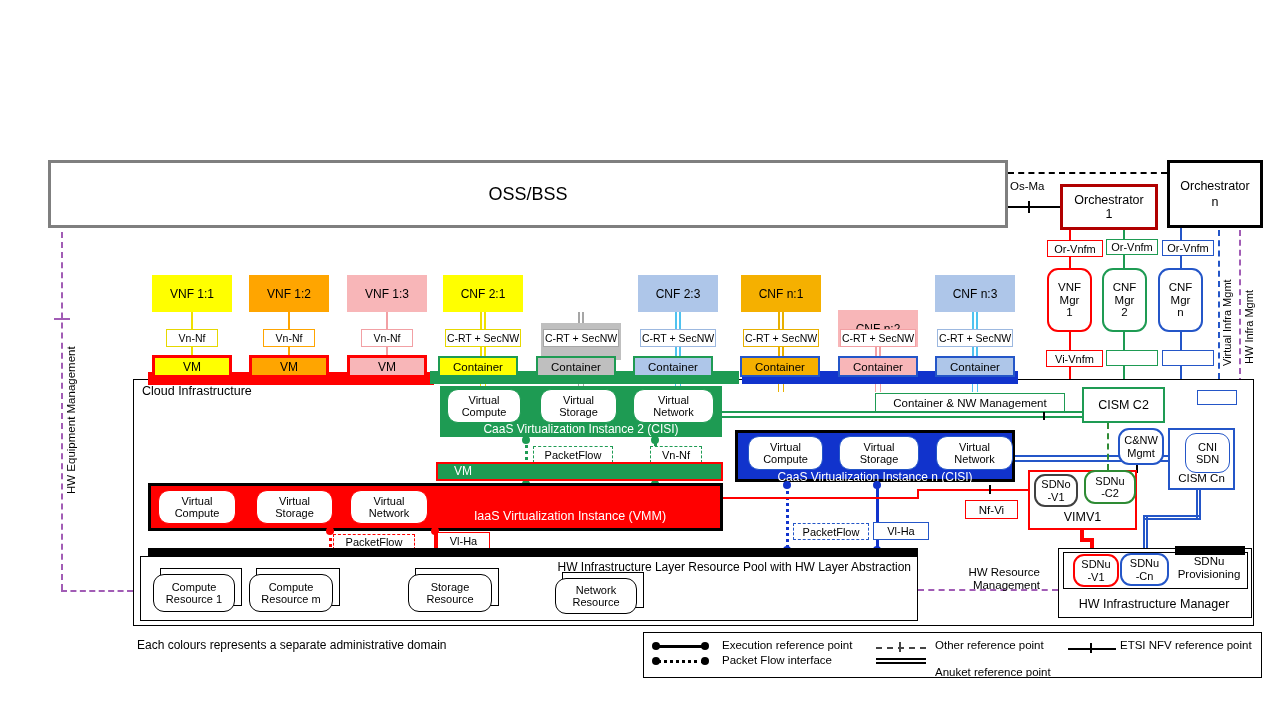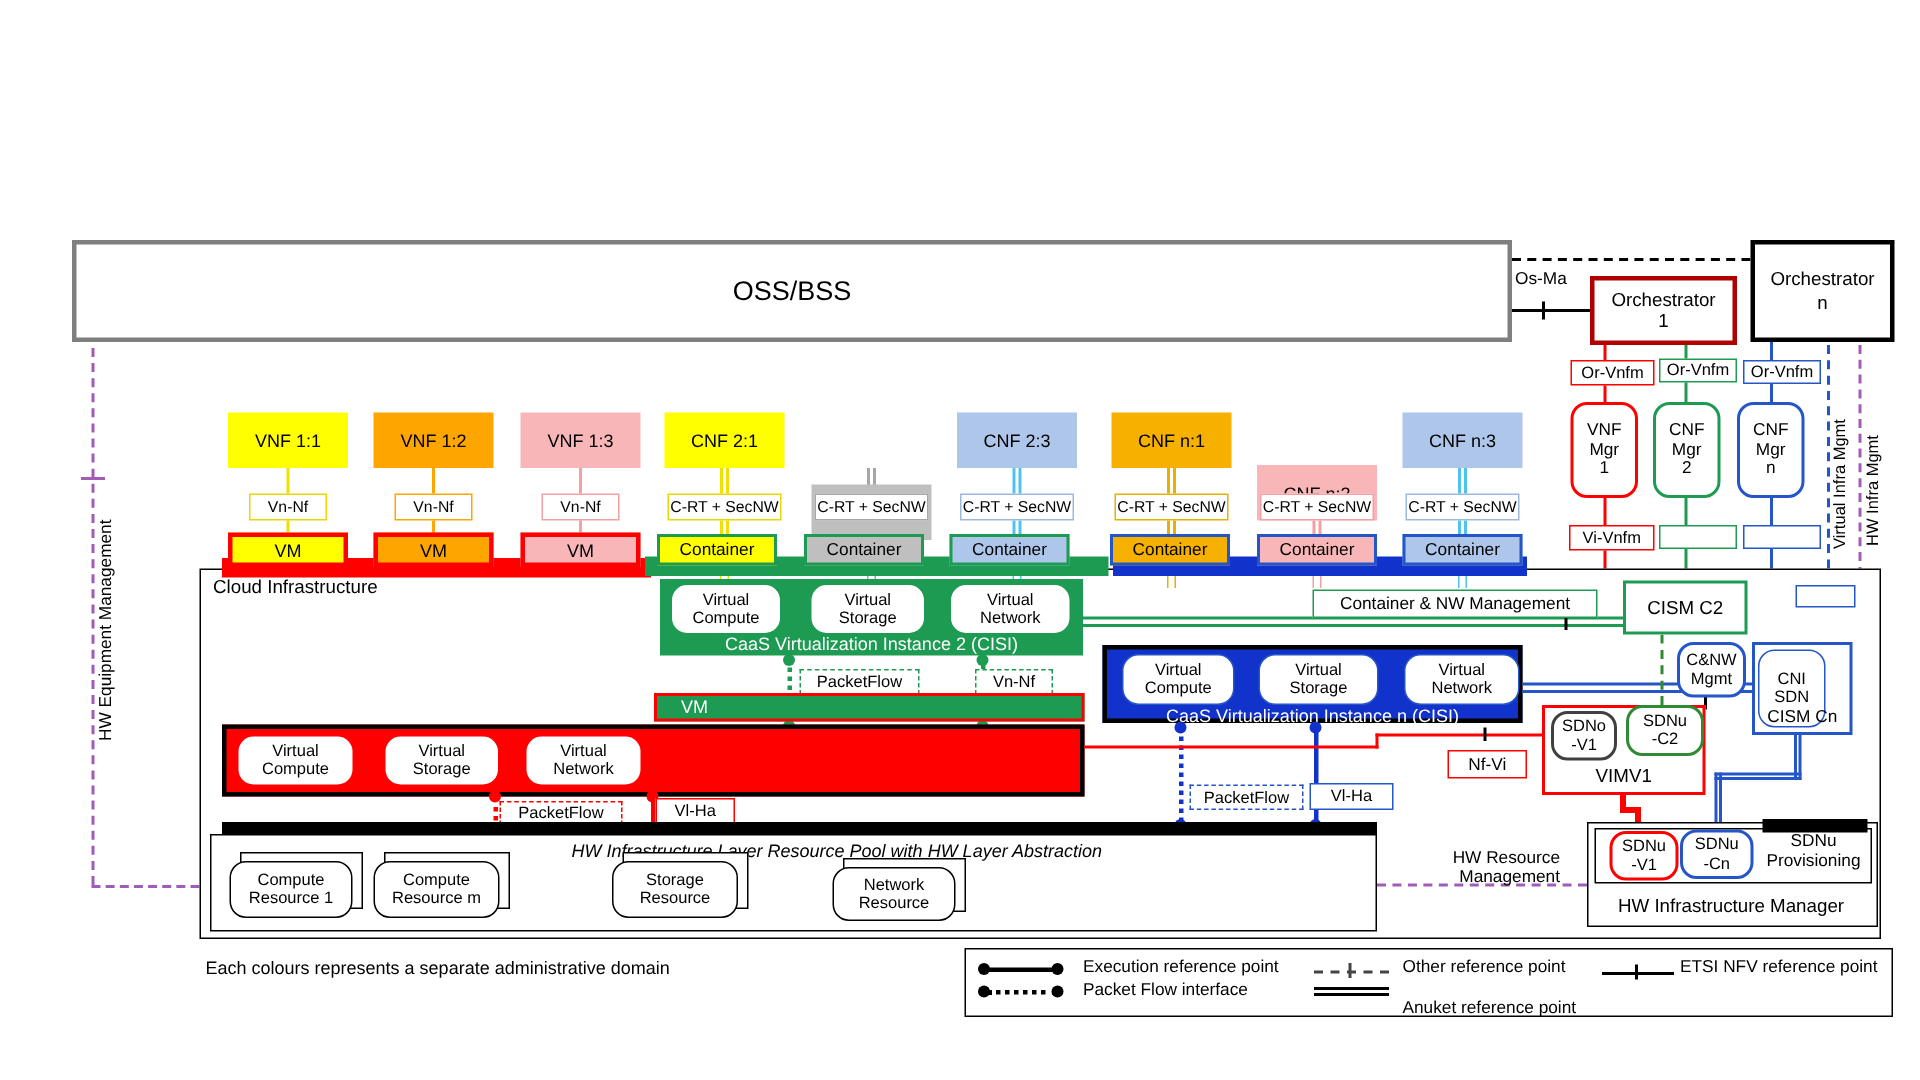--- a/index.html
+++ b/index.html
@@ -146,20 +146,21 @@
     <span class="f12" style="color:#fff;position:absolute;left:16px;top:0px;">VM</span>
   </div>
 
   <div class="abs" style="left:148px;top:483px;width:575px;height:48px;background:#FF0000;border:3.5px solid #000;">
     <div class="abs box f11 pre" style="left:7px;top:4px;width:78px;height:34px;border:1.5px solid #FF0000;">Virtual
 Compute</div>
     <div class="abs box f11 pre" style="left:105px;top:4px;width:77px;height:34px;border:1.5px solid #FF0000;">Virtual
 Storage</div>
     <div class="abs box f11 pre" style="left:199px;top:4px;width:78px;height:34px;border:1.5px solid #FF0000;">Virtual
 Network</div>
+    <div class="abs f125" style="left:270px;top:23px;width:298px;text-align:center;color:#fff;">IaaS Virtualization Instance (VMM)</div>
   </div>
 
   <div class="abs" style="left:329px;top:531px;height:22px;border-left:3px dotted #FF0000;"></div>
   <div class="dot" style="left:326px;top:527px;background:#FF0000;"></div>
   <div class="dot" style="left:326px;top:548px;background:#FF0000;"></div>
   <div class="abs" style="left:434px;top:531px;width:3px;height:22px;background:#FF0000;"></div>
   <div class="dot" style="left:431px;top:527px;background:#FF0000;"></div>
   <div class="dot" style="left:431px;top:548px;background:#FF0000;"></div>
   <div class="abs box f11" style="left:333px;top:534px;width:82px;height:16px;border:1.5px dashed #FF0000;background:#fff;">PacketFlow</div>
   <div class="abs box f11" style="left:437px;top:532px;width:53px;height:17px;border:1.5px solid #FF0000;background:#fff;">Vl-Ha</div>
@@ -198,21 +199,21 @@
   <div class="abs" style="left:917px;top:489px;height:10px;border-left:2px solid #FF0000;"></div>
   <div class="abs" style="left:917px;top:489px;width:112px;border-top:2px solid #FF0000;"></div>
   <div class="abs" style="left:989px;top:485px;height:9px;border-left:2px solid #000;"></div>
   <div class="abs box f115" style="left:965px;top:500px;width:53px;height:19px;border:1.5px solid #FF0000;background:#fff;">Nf-Vi</div>
 
   <div class="abs box f125" style="left:1082px;top:387px;width:83px;height:36px;border:2px solid #1E9B53;">CISM C2</div>
   <div class="abs box f11 pre" style="left:1118px;top:428px;width:46px;height:37px;border:2px solid #2456C8;">C&amp;NW
 Mgmt</div>
 
   <div class="abs" style="left:1168px;top:428px;width:67px;height:62px;border:2px solid #2456C8;background:#fff;">
-    <div class="abs box f11 pre" style="left:2px;top:3px;width:45px;height:52px;border:1.5px solid #2456C8;">CNI
+    <div class="abs box f11 pre" style="left:15px;top:3px;width:45px;height:40px;border:1.5px solid #2456C8;">CNI
 SDN</div>
     <div class="abs f115" style="left:0;top:42px;width:63px;text-align:center;">CISM Cn</div>
   </div>
 
   <div class="abs" style="left:1028px;top:470px;width:109px;height:60px;border:2px solid #FF0000;background:#fff;">
     <div class="abs box f11 pre" style="left:4px;top:2px;width:44px;height:33px;border:2px solid #404040;">SDNo
 -V1</div>
     <div class="abs box f11 pre" style="left:54px;top:-2px;width:52px;height:34px;border:2px solid #2E8B34;">SDNu
 -C2</div>
     <div class="abs f125" style="left:0;top:38px;width:105px;text-align:center;">VIMV1</div>
@@ -220,21 +221,21 @@
 
   <div class="abs" style="left:1080px;top:530px;width:4px;height:12px;background:#FF0000;"></div>
   <div class="abs" style="left:1080px;top:538px;width:14px;height:4px;background:#FF0000;"></div>
   <div class="abs" style="left:1090px;top:538px;width:4px;height:16px;background:#FF0000;"></div>
 
   <div class="abs" style="left:1196px;top:490px;width:5px;height:30px;border-left:2px solid #2456C8;border-right:2px solid #2456C8;"></div>
   <div class="abs" style="left:1143px;top:515px;width:58px;height:5px;border-top:2px solid #2456C8;border-bottom:2px solid #2456C8;"></div>
   <div class="abs" style="left:1143px;top:515px;width:5px;height:37px;border-left:2px solid #2456C8;border-right:2px solid #2456C8;"></div>
 
   <div class="abs" style="left:140px;top:556px;width:778px;height:65px;border:1.5px solid #000;background:#fff;">
-    <div class="abs f12" style="left:240px;top:3px;width:530px;text-align:left;font-style:italic;">HW Infrastructure Layer Resource Pool with HW Layer Abstraction</div>
+    <div class="abs f12" style="left:240px;top:3px;width:530px;text-align:right;">HW Infrastructure Layer Resource Pool with HW Layer Abstraction</div>
   </div>
   <div class="abs" style="left:160px;top:568px;width:82px;height:38px;border:1.5px solid #000;background:#fff;"></div>
   <div class="abs box f11 pre" style="left:153px;top:574px;width:82px;height:38px;border:1.5px solid #000;">Compute
 Resource 1</div>
   <div class="abs" style="left:256px;top:568px;width:84px;height:38px;border:1.5px solid #000;background:#fff;"></div>
   <div class="abs box f11 pre" style="left:249px;top:574px;width:84px;height:38px;border:1.5px solid #000;">Compute
 Resource m</div>
   <div class="abs" style="left:415px;top:568px;width:84px;height:38px;border:1.5px solid #000;background:#fff;"></div>
   <div class="abs box f11 pre" style="left:408px;top:574px;width:84px;height:38px;border:1.5px solid #000;">Storage
 Resource</div>

